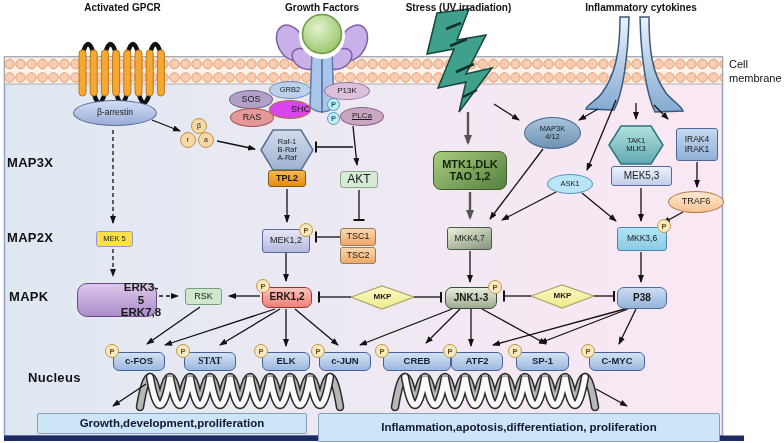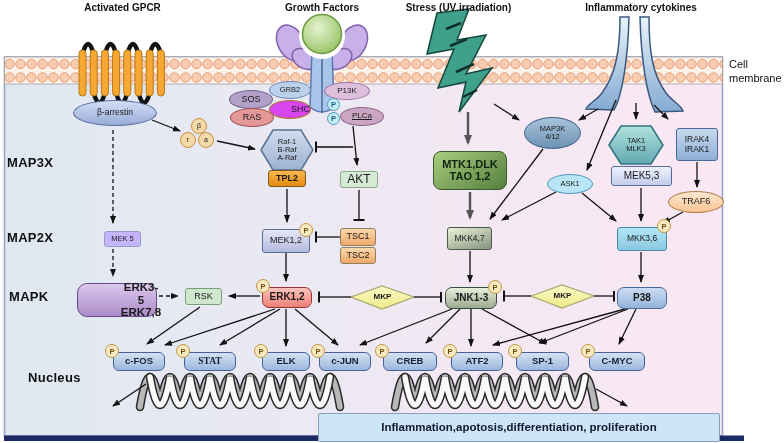--- a/index.html
+++ b/index.html
@@ -284,21 +284,21 @@
       <span>MEK5,3</span>
     </div>
 <div class="node rect z5" style="left:676px;top:128px;width:42px;height:33px;font-size:8.5px;background:linear-gradient(180deg,#c6d8ee,#8fb0d6);border:1.3px solid #4a6a9a;">
   <span>IRAK4</span>
       <span>IRAK1</span>
 </div>
 <div class="node ellipse z5" style="left:668px;top:191px;width:56px;height:22px;font-size:9px;background:linear-gradient(180deg,#fde8d0,#f8c494);border:1.2px solid #b08050;">
       <span>TRAF6</span>
     </div>
 
-<div class="node rect z5" style="left:104px;top:231px;width:37px;height:16px;font-size:7.5px;background:#c4b5fd;border:1.2px solid #9898c8;">
+<div class="node rect z5" style="left:96px;top:231px;width:37px;height:16px;font-size:7.5px;background:#fde047;border:1.2px solid #9898c8;">
       <span>MEK 5</span>
     </div>
 <div class="node rect z5" style="left:262px;top:229px;width:48px;height:24px;font-size:9px;background:linear-gradient(180deg,#e6e6f6,#b4bade);border:1.3px solid #5a6a9a;">
       <span>MEK1,2</span>
     </div>
 <div class="pc" style="left:299px;top:223px;">
       <span>P</span>
     </div>
 <div class="node rect z5" style="left:340px;top:228px;width:36px;height:18px;font-size:9px;background:linear-gradient(180deg,#fad8ac,#f0a868);border:1.2px solid #908060;">
       <span>TSC1</span>
@@ -362,21 +362,21 @@
     </div>
 <div class="pc" style="left:254px;top:344px;">
       <span>P</span>
     </div>
 <div class="node tf z5" style="left:319px;top:352px;width:52px;height:19px;">
       <span>c-JUN</span>
     </div>
 <div class="pc" style="left:311px;top:344px;">
       <span>P</span>
     </div>
-<div class="node tf z5" style="left:383px;top:352px;width:54px;height:19px;">
+<div class="node tf z5" style="left:383px;top:352px;width:68px;height:19px;">
       <span>CREB</span>
     </div>
 <div class="pc" style="left:375px;top:344px;">
       <span>P</span>
     </div>
 <div class="node tf z5" style="left:451px;top:352px;width:52px;height:19px;">
       <span>ATF2</span>
     </div>
 <div class="pc" style="left:443px;top:344px;">
       <span>P</span>
@@ -387,17 +387,20 @@
 <div class="pc" style="left:508px;top:344px;">
       <span>P</span>
     </div>
 <div class="node tf z5" style="left:589px;top:352px;width:56px;height:19px;">
       <span>C-MYC</span>
     </div>
 <div class="pc" style="left:581px;top:344px;">
       <span>P</span>
     </div>
 
+<div class="node outcome z5" style="left:37px;top:413px;width:270px;height:21px;">
+      <span>Growth,development,proliferation</span>
+    </div>
 <div class="node outcome z5" style="left:318px;top:413px;width:402px;height:29px;">
       <span>Inflammation,apotosis,differentiation, proliferation</span>
     </div>
 
 </div>
 
 </body></html>

